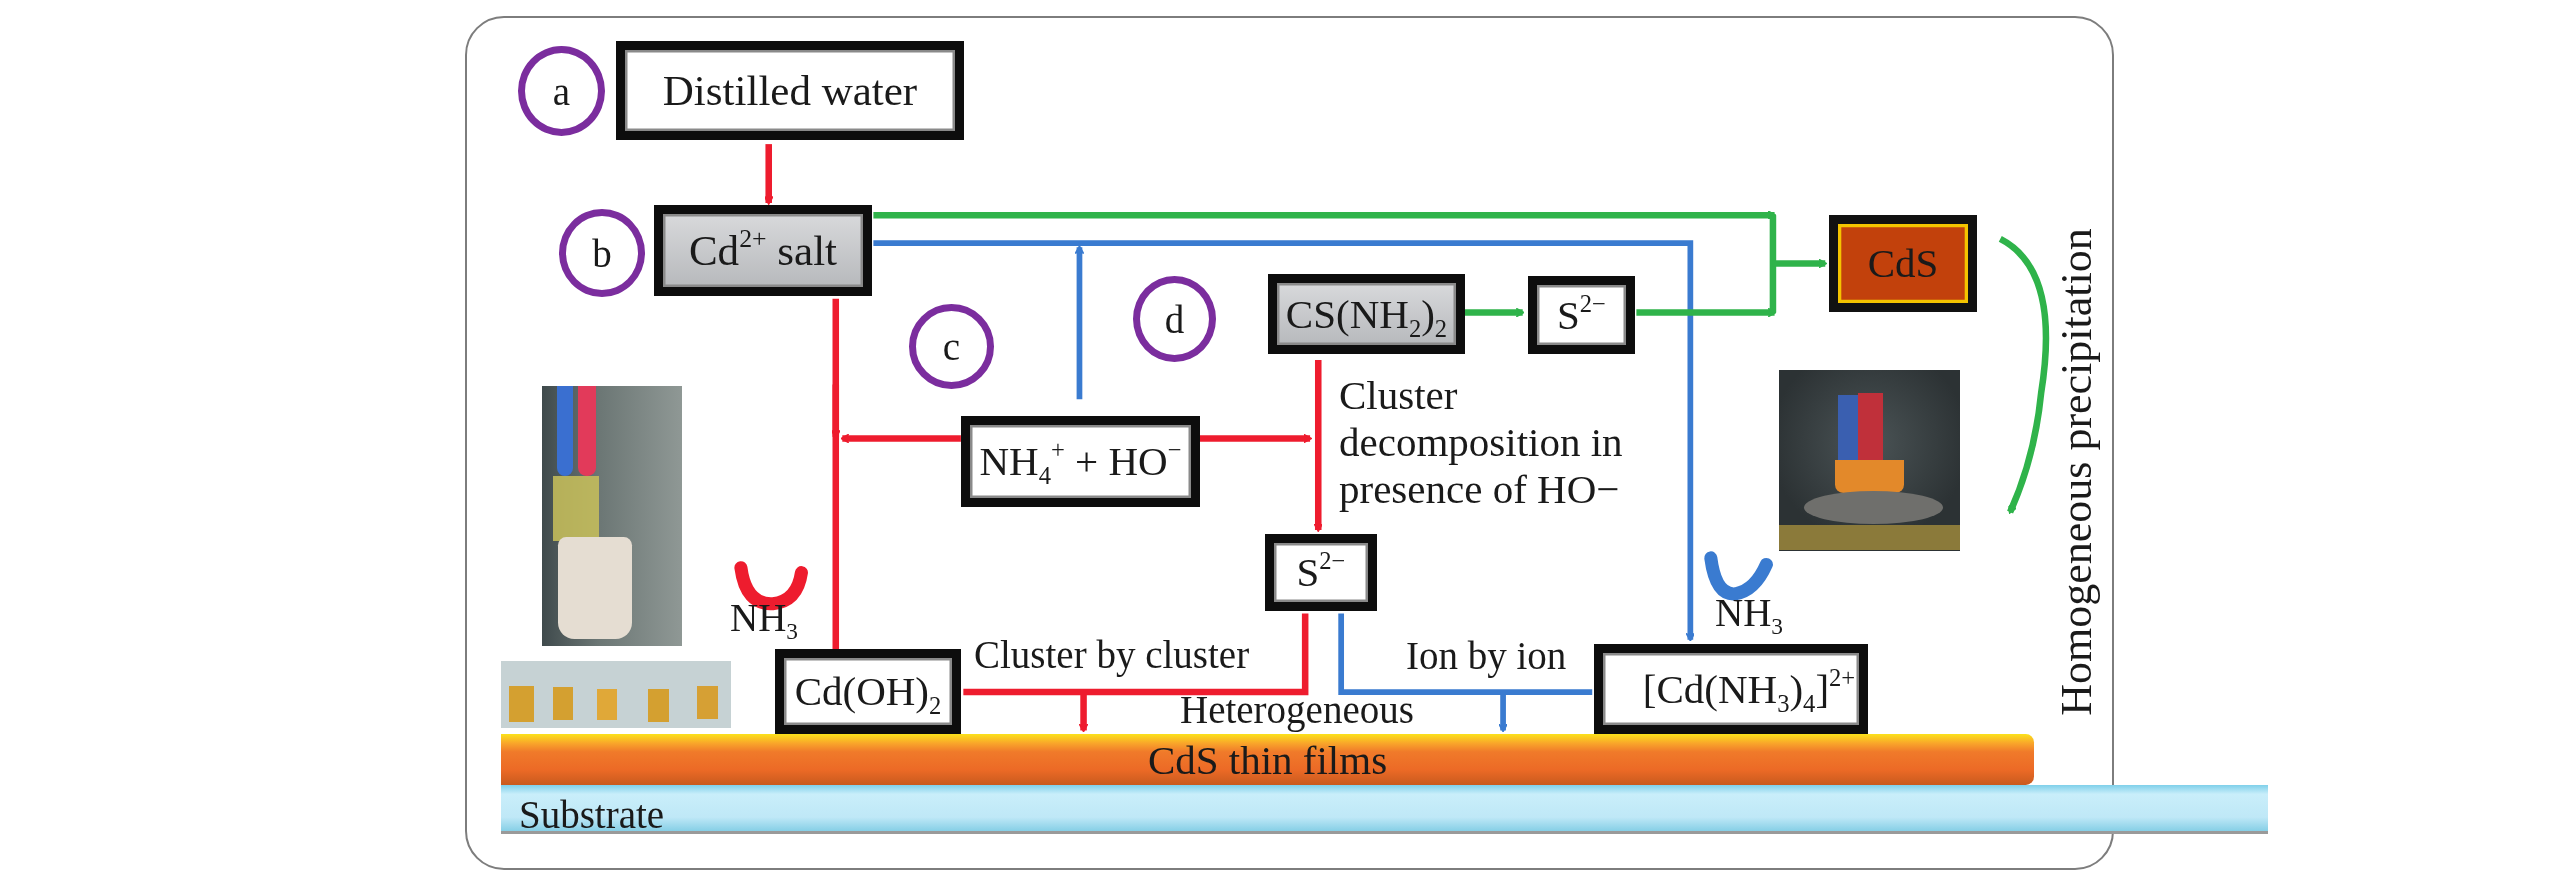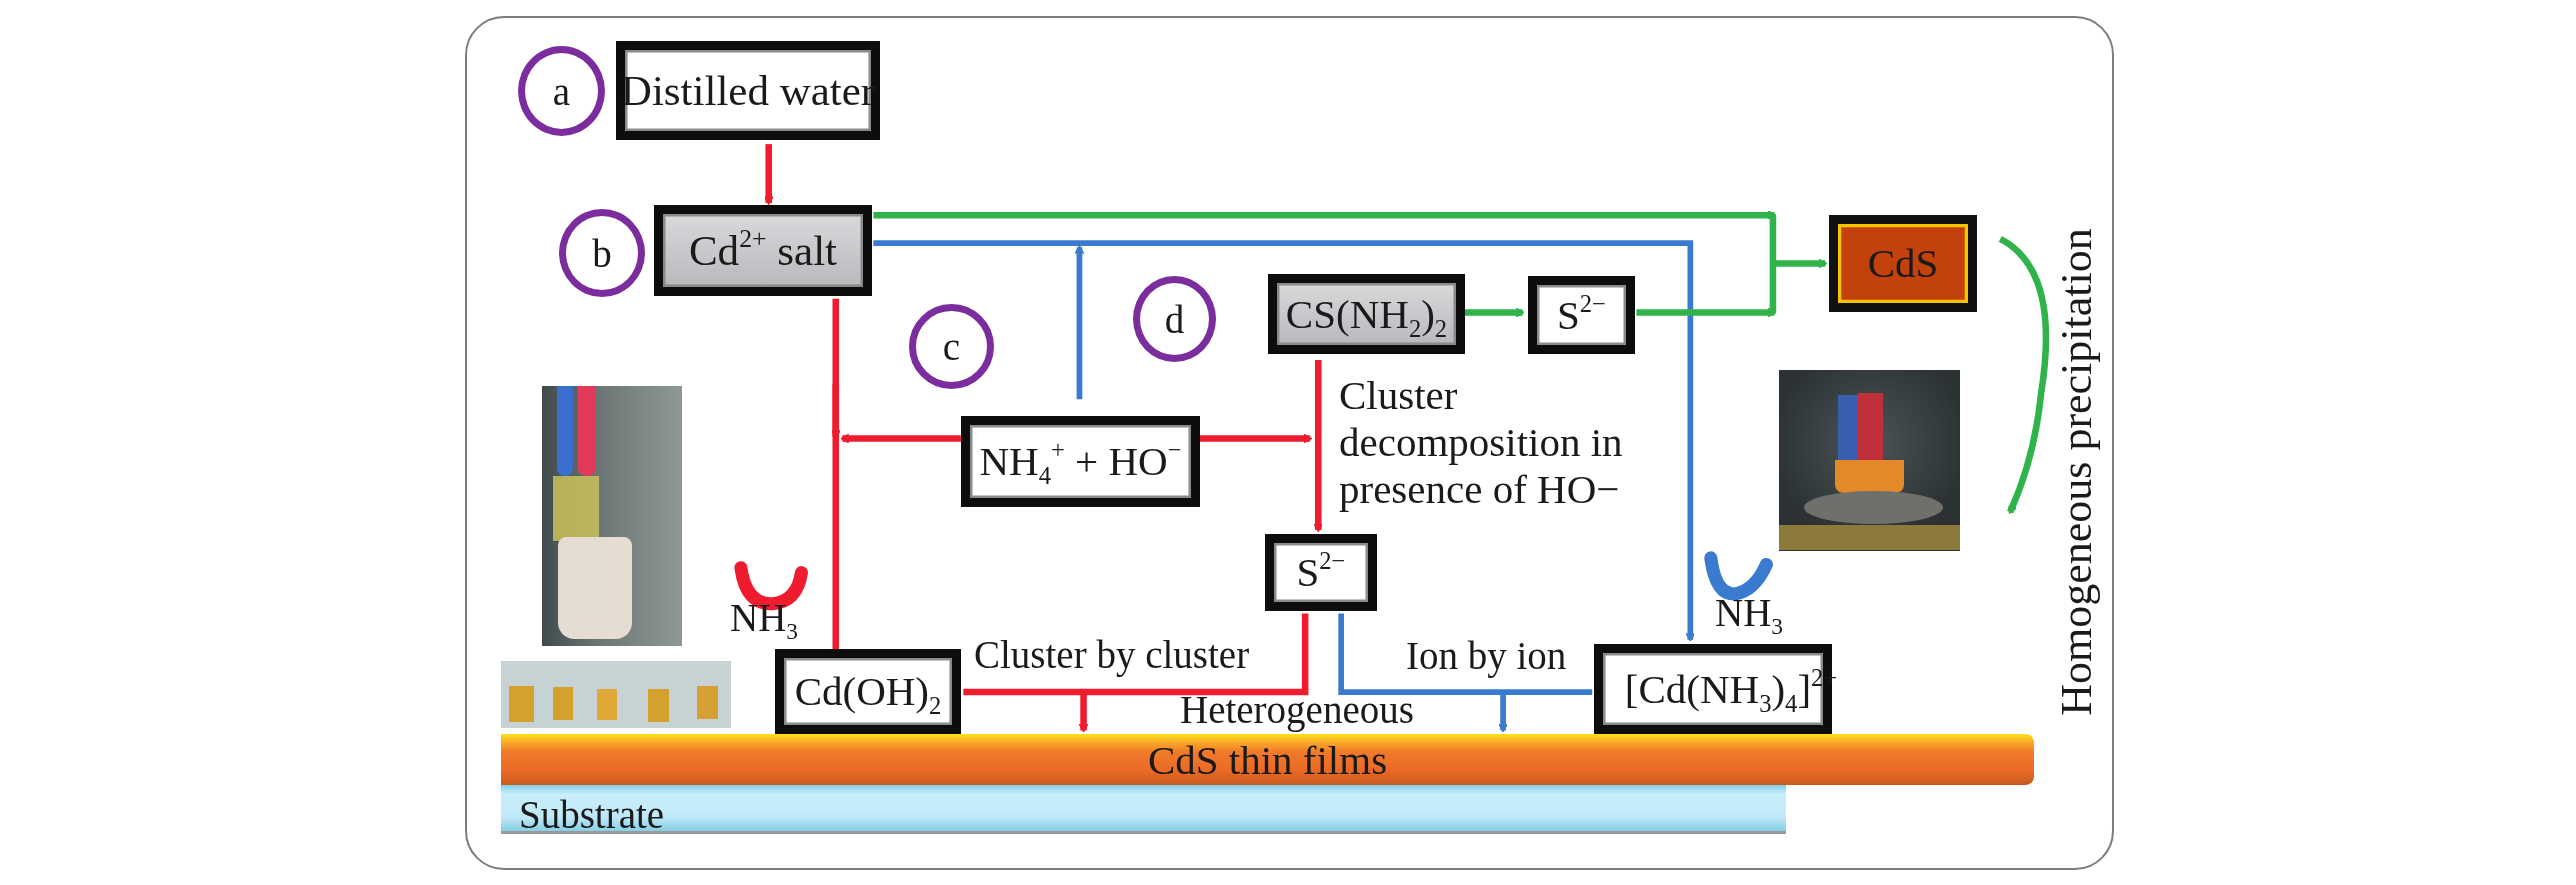--- a/index.html
+++ b/index.html
@@ -15,21 +15,21 @@
   .box.grey { background:linear-gradient(#d8d9db,#b7b9bc); }
   .box.orange { background:#c2410c; border-color:#111; box-shadow: inset 0 0 0 3.3px #f4c400; }
   .circle { position:absolute; box-sizing:border-box; border:7.4px solid #7b2d9e; border-radius:50%;
             display:flex; align-items:center; justify-content:center; font-size:39px; background:#fff; }
   .label { position:absolute; white-space:nowrap; font-size:39px; line-height:1.1; }
   sup { font-size:0.6em; vertical-align:0.7em; line-height:0; }
   sub { font-size:0.6em; vertical-align:-0.35em; line-height:0; }
   .bar-cds { position:absolute; left:501px; top:734px; width:1533px; height:51px;
              background:linear-gradient(#fbe21a 0%, #f9a62a 18%, #f07a2a 35%, #ec6a26 70%, #c85a1e 100%);
              border-radius:0 8.2px 8.2px 0; display:flex; align-items:center; justify-content:center; }
-  .bar-sub { position:absolute; left:501px; top:785px; width:1285px; height:49px;
+  .bar-sub { position:absolute; left:501px; top:785px; width:1767px; height:49px;
              background:linear-gradient(#7fd0ea 0%, #c9eefa 20%, #bfe8f7 70%, #86cfe6 100%);
              border-bottom:3.3px solid #9a9a9a; box-sizing:border-box; }
   .bar-text { font-size:41px; color:#1a1a1a; }
   .sub-text { position:absolute; left:18px; top:6.5px; font-size:39px; }
   .photo { position:absolute; box-sizing:border-box; overflow:hidden; }
   .vtext { position:absolute; left:2076px; top:472px; transform:translate(-50%,-50%) rotate(-90deg);
            white-space:nowrap; font-size:44px; }
 </style>
 </head>
 <body>
@@ -84,21 +84,21 @@
 <div class="circle" style="left:559px;top:209px;width:86px;height:88px;">
     <span>b</span>
   </div>
 <div class="circle" style="left:909px;top:304px;width:85px;height:85px;">
     <span>c</span>
   </div>
 <div class="circle" style="left:1133px;top:276px;width:83px;height:86px;">
     <span>d</span>
   </div>
 
-<div class="box white" style="left:616px;top:41px;width:264px;height:99px;font-size:43px;text-align:right;">
+<div class="box white" style="left:616px;top:41px;width:348px;height:99px;font-size:43px;text-align:right;">
   <span>Distilled water</span>
 </div>
 
 <div class="box grey" style="left:654px;top:205px;width:218px;height:91px;font-size:43px;">
   <span><span>Cd</span><sup>2+</sup><span style="white-space:pre"> salt</span></span>
 </div>
 
 <div class="box white" style="left:961px;top:399px;width:239px;height:91px;margin-top:17px;">
   <span><span>NH</span><sub>4</sub><sup>+</sup><span style="white-space:pre"> + HO</span><sup>−</sup></span>
 </div>
@@ -116,21 +116,21 @@
 </div>
 
 <div class="box white" style="left:1265px;top:534px;width:112px;height:77px;">
   <span><span>S</span><sup>2−</sup></span>
 </div>
 
 <div class="box white" style="left:775px;top:649px;width:186px;height:85px;">
   <span><span>Cd(OH)</span><sub>2</sub></span>
 </div>
 
-<div class="box white" style="left:1594px;top:644px;width:238px;height:90px;padding-left:36px;">
+<div class="box white" style="left:1594px;top:644px;width:274px;height:90px;padding-left:36px;">
   <span><span>[Cd(NH</span><sub>3</sub><span>)</span><sub>4</sub><span>]</span><sup>2+</sup></span>
 </div>
 
 <div class="label" style="left:1339px;top:372px;font-size:41px;line-height:47px;">
   <div>Cluster</div>
   <div>decomposition in</div>
   <div>presence of HO−</div>
 </div>
 
 <div class="label" style="left:730px;top:597px;">

